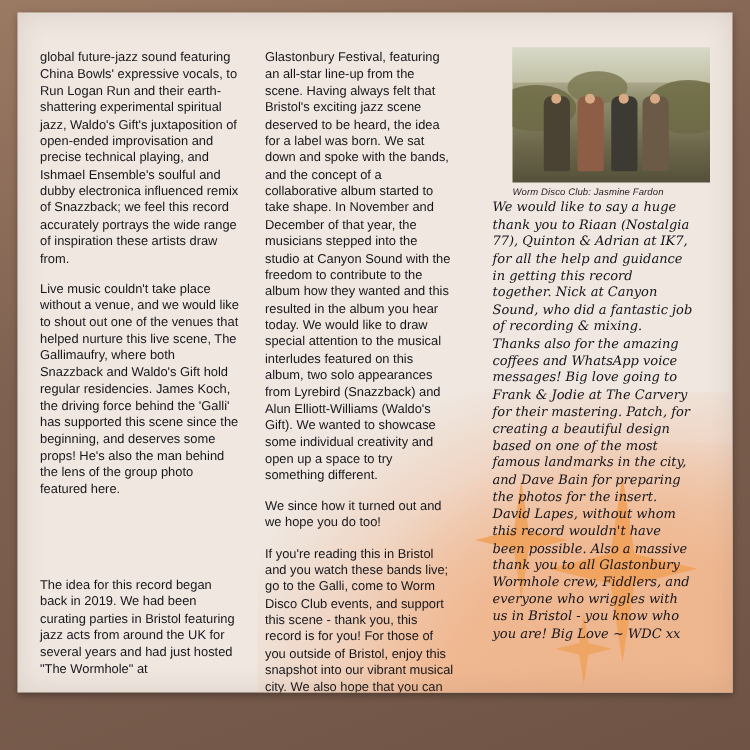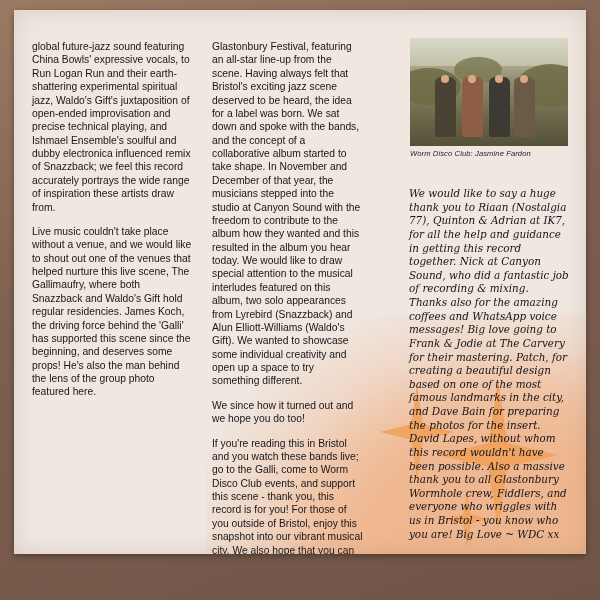--- a/index.html
+++ b/index.html
@@ -89,21 +89,21 @@
     position: absolute;
     top: 30px;
     font-size: 10.3px;
     line-height: 1.30;
     color: #17161a;
   }
   .col p { margin: 0 0 11px 0; }
 
   #col1 { left: 18px;  width: 160px; }
   #col2 { left: 198px; width: 152px; }
-  #col3 { left: 395px; width: 160px; top: 150px; margin-top: 27px; }
+  #col3 { left: 380px; width: 160px; top: 150px; }
 
   .handwrite {
     font-family: "DejaVu Serif", serif;
     font-style: italic;
     font-size: 10.4px;
     line-height: 1.31;
     color: #15141a;
   }
 
   
@@ -217,15 +217,18 @@
           <div class="head" style="left:36.5%; bottom:58%;"></div>
         <div class="p c"></div>
           <div class="head" style="left:53.5%; bottom:58%;"></div>
         <div class="p d"></div>
           <div class="head" style="left:69.5%; bottom:58%;"></div>
       </div>
       <div class="caption">Worm Disco Club: Jasmine Fardon</div>
     </div>
 
 
+    <div class="col" style="left:18px; top:452px; width:160px;">
+      <p>The idea for this record began back in 2019. We had been curating parties in Bristol featuring jazz acts from around the UK for several years and had just hosted "The Wormhole" at</p>
+    </div>
 
   </div>
 </div>
 
 </body></html>

